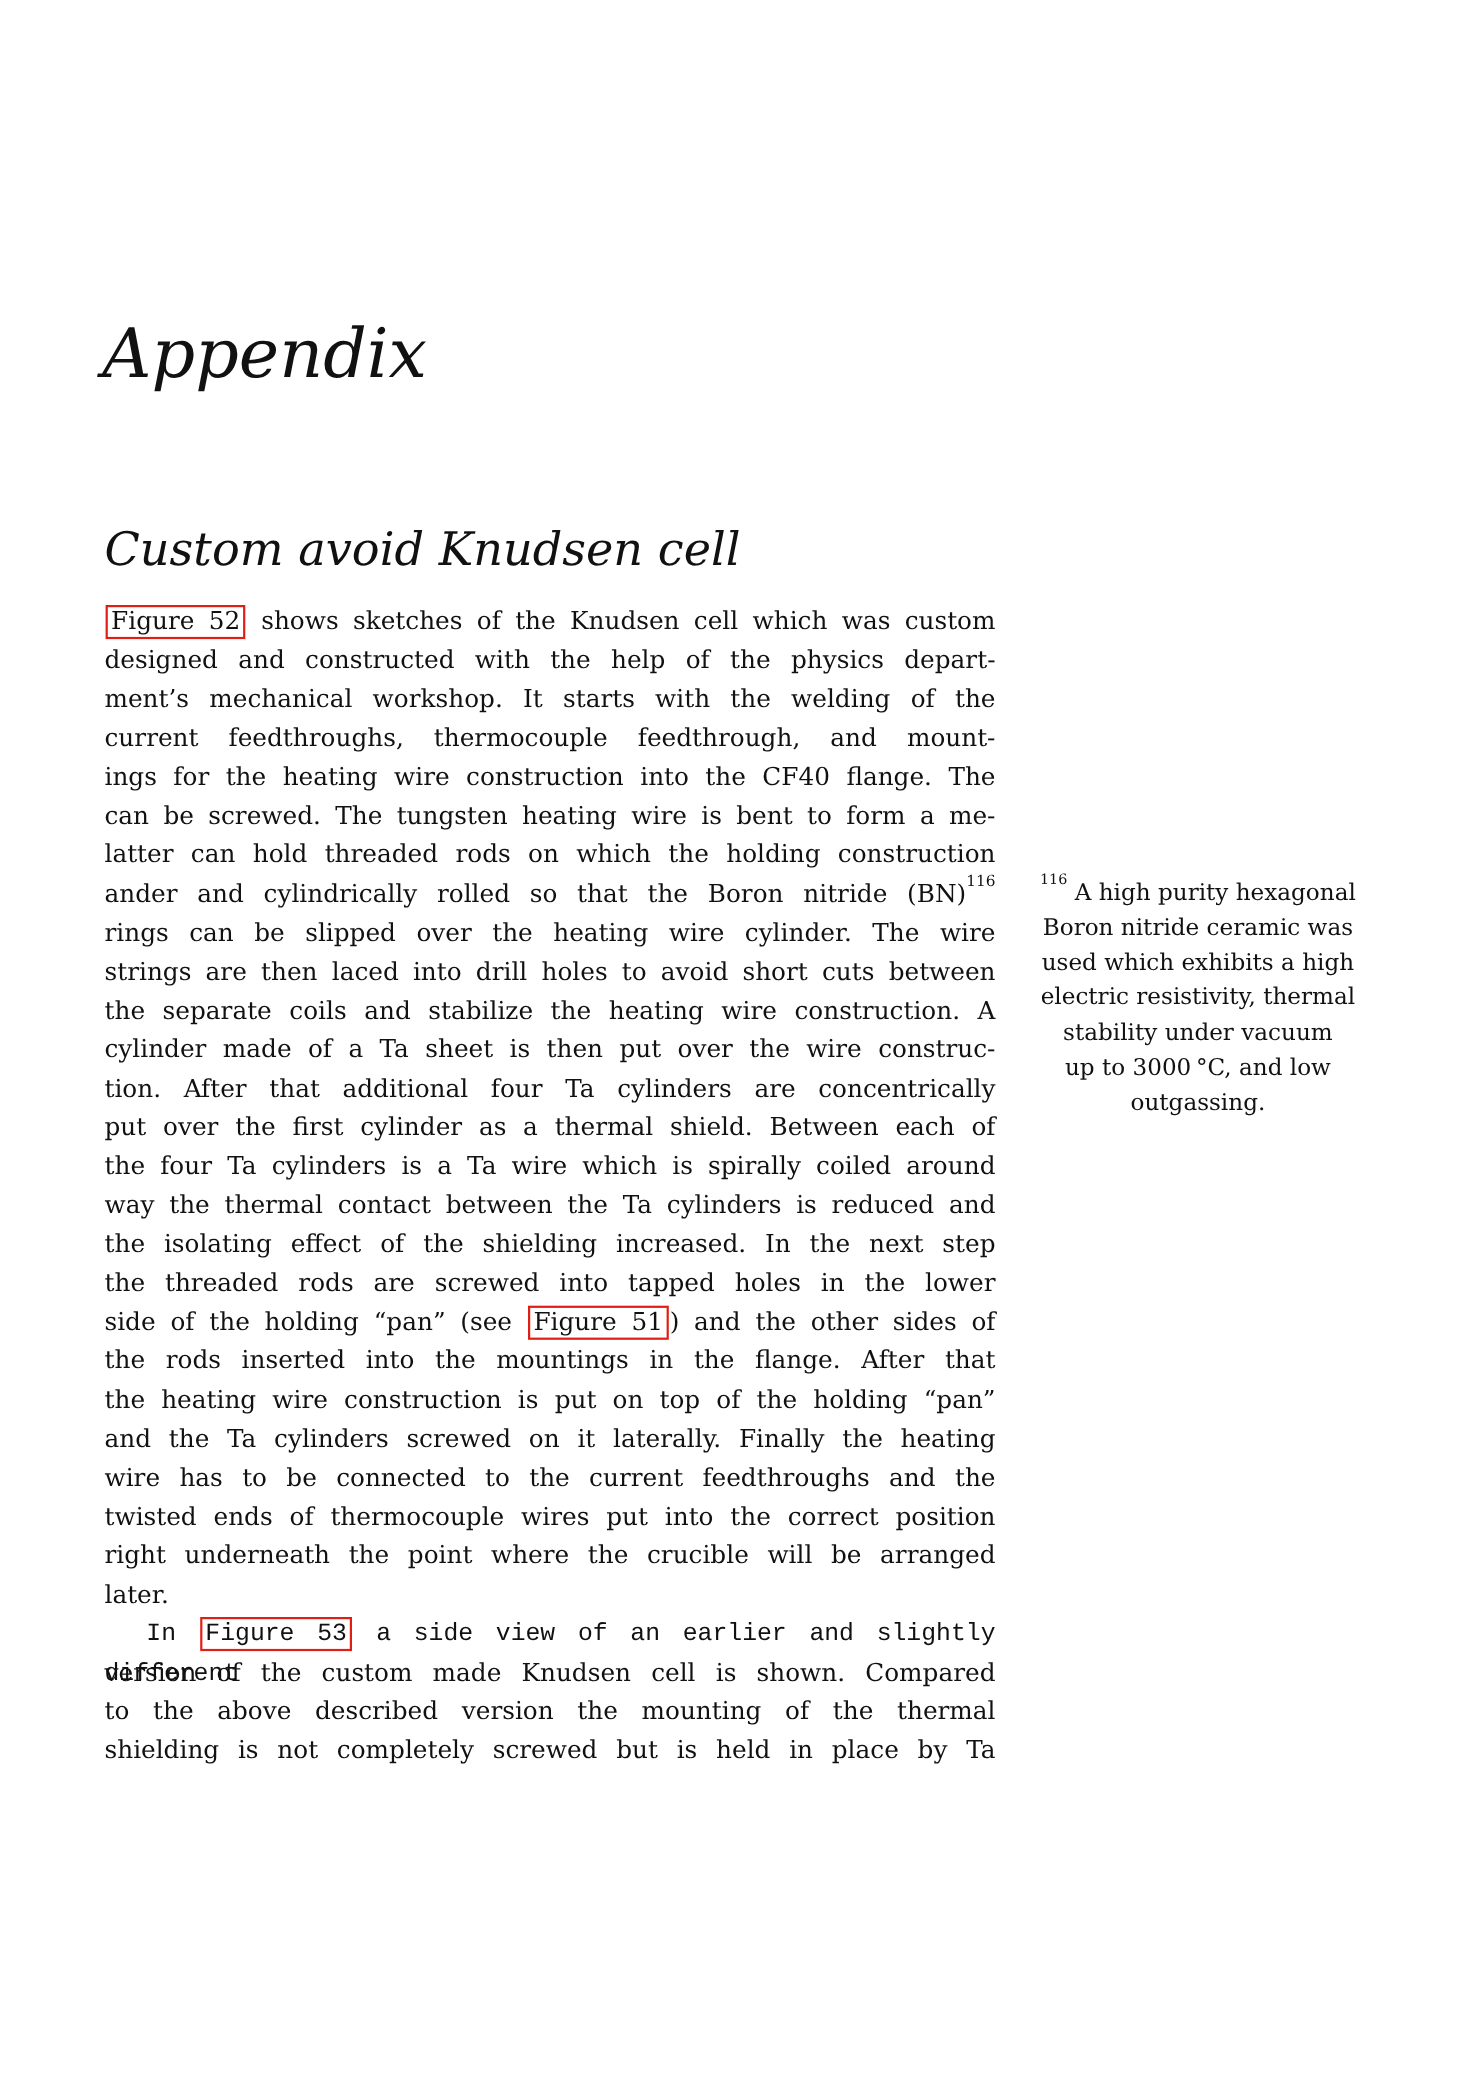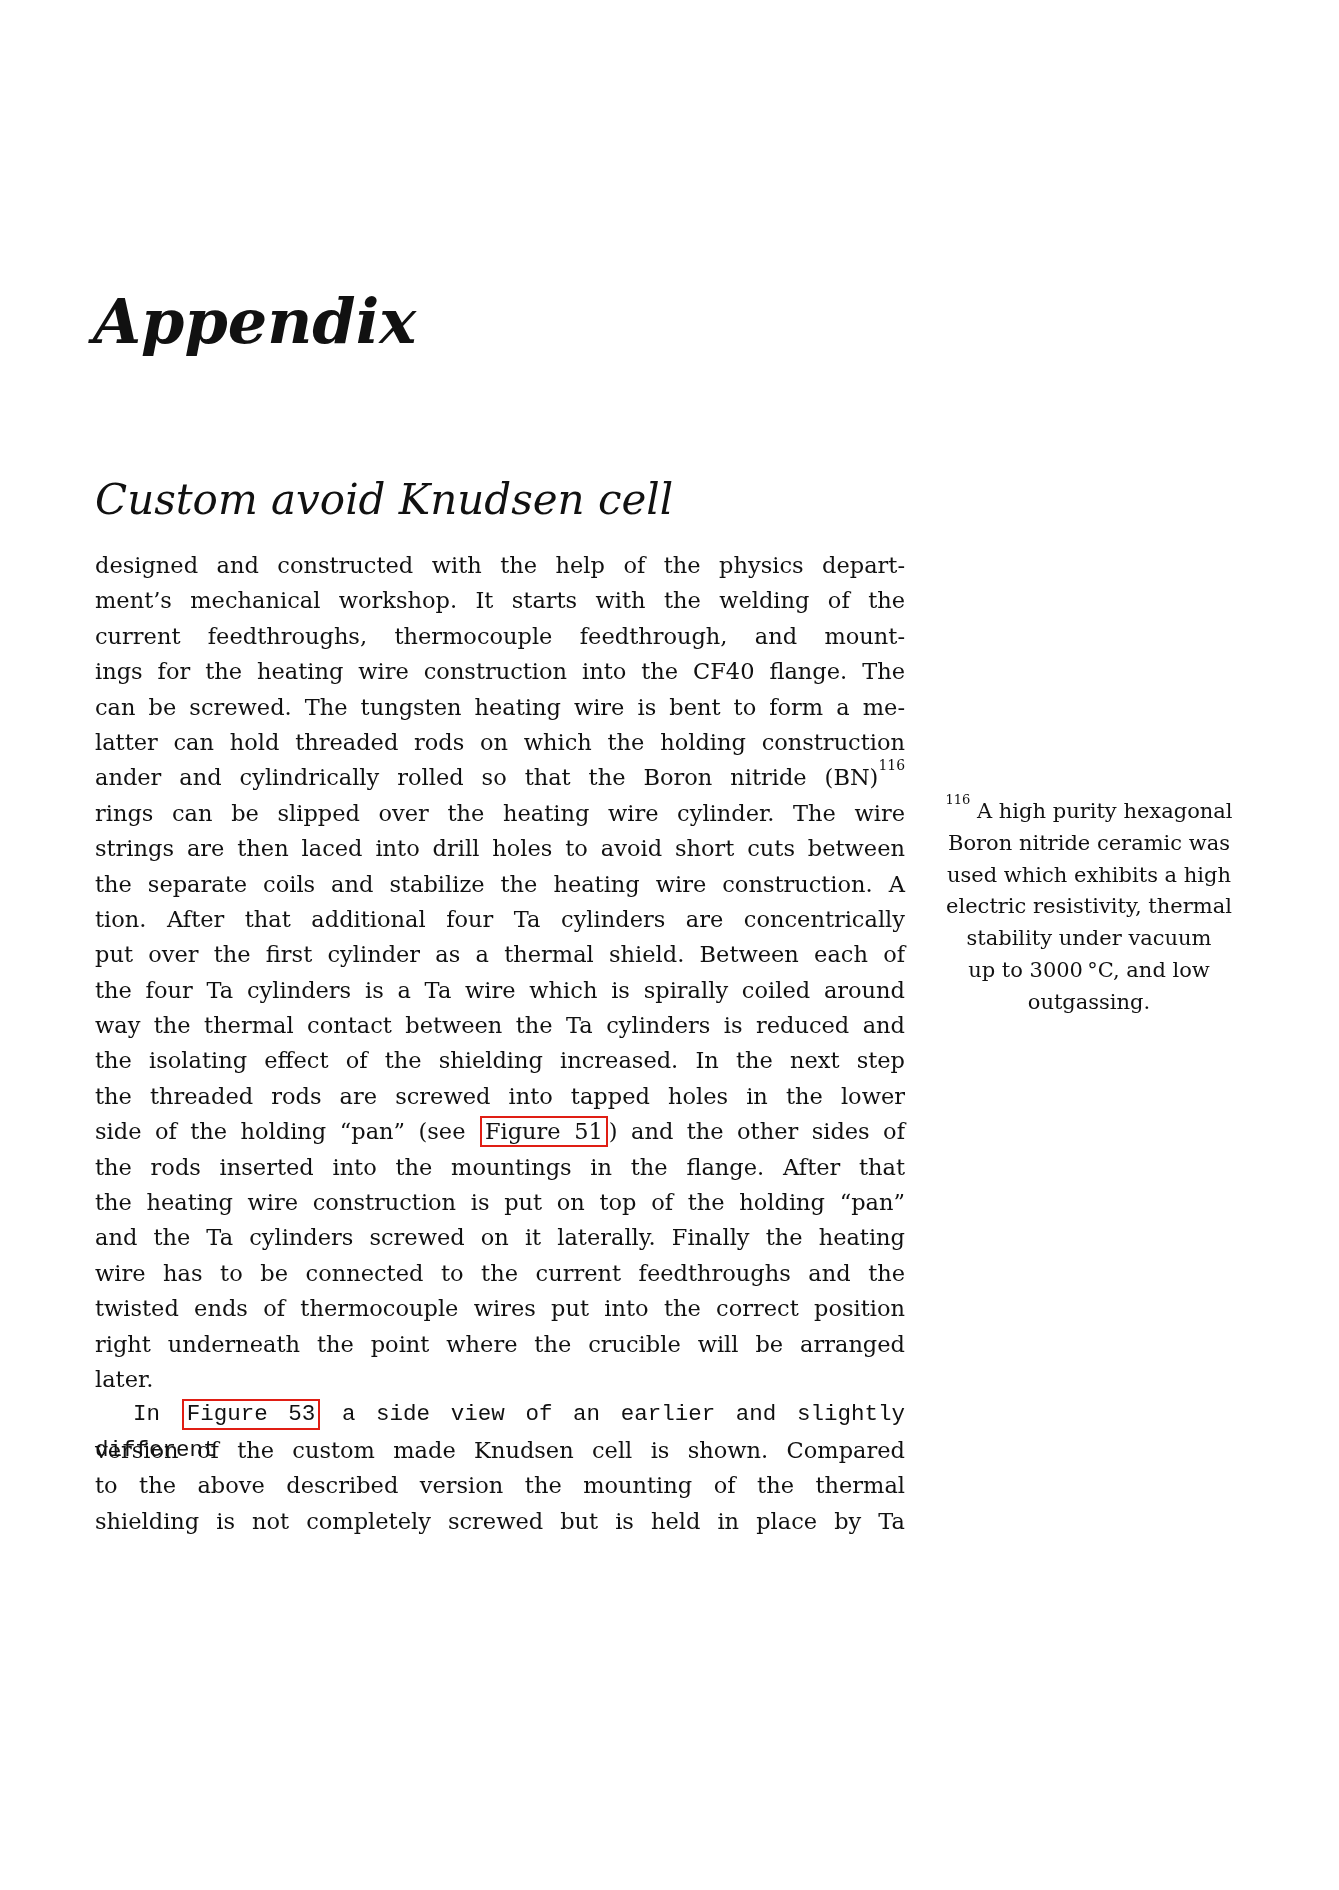--- a/index.html
+++ b/index.html
@@ -18,21 +18,21 @@
     background: #ffffff;
     color: var(--text-color, #111111);
   }
   .chapter-title {
     position: absolute;
     left: 93px;
     top: 288px;
     font-size: 62px;
     line-height: 1.1;
     font-style: italic;
-    font-weight: bold;
+    font-weight: normal;
     margin: 0;
     letter-spacing: 0px;
   }
   .section-title {
     position: absolute;
     left: 95px;
     top: 477px;
     font-size: 42px;
     line-height: 1.1;
     font-style: italic;
@@ -88,30 +88,32 @@
 </head>
 <body>
 
 <div class="page">
 
   <h1 class="chapter-title">Appendix</h1>
 
   <h2 class="section-title">Custom avoid Knudsen cell</h2>
 
   <div class="body-text">
+      <div class="body-line"><span class="figref">Figure 52</span><span> shows sketches of the Knudsen cell which was custom</span></div>
       <div class="body-line"><span>designed and constructed with the help of the physics depart-</span></div>
       <div class="body-line"><span>ment’s mechanical workshop. It starts with the welding of the</span></div>
       <div class="body-line"><span>current feedthroughs, thermocouple feedthrough, and mount-</span></div>
       <div class="body-line"><span>ings for the heating wire construction into the CF40 flange. The</span></div>
       <div class="body-line"><span>can be screwed. The tungsten heating wire is bent to form a me-</span></div>
       <div class="body-line"><span>latter can hold threaded rods on which the holding construction</span></div>
       <div class="body-line"><span>ander and cylindrically rolled so that the Boron nitride (BN)</span><sup class="note-ref">116</sup></div>
       <div class="body-line"><span>rings can be slipped over the heating wire cylinder. The wire</span></div>
       <div class="body-line"><span>strings are then laced into drill holes to avoid short cuts between</span></div>
       <div class="body-line"><span>the separate coils and stabilize the heating wire construction. A</span></div>
+      <div class="body-line"><span>cylinder made of a Ta sheet is then put over the wire construc-</span></div>
       <div class="body-line"><span>tion. After that additional four Ta cylinders are concentrically</span></div>
       <div class="body-line"><span>put over the first cylinder as a thermal shield. Between each of</span></div>
       <div class="body-line"><span>the four Ta cylinders is a Ta wire which is spirally coiled around</span></div>
       <div class="body-line"><span>way the thermal contact between the Ta cylinders is reduced and</span></div>
       <div class="body-line"><span>the isolating effect of the shielding increased. In the next step</span></div>
       <div class="body-line"><span>the threaded rods are screwed into tapped holes in the lower</span></div>
       <div class="body-line"><span>side of the holding “pan” (see </span><span class="figref">Figure 51</span><span>) and the other sides of</span></div>
       <div class="body-line"><span>the rods inserted into the mountings in the flange. After that</span></div>
       <div class="body-line"><span>the heating wire construction is put on top of the holding “pan”</span></div>
       <div class="body-line"><span>and the Ta cylinders screwed on it laterally. Finally the heating</span></div>

